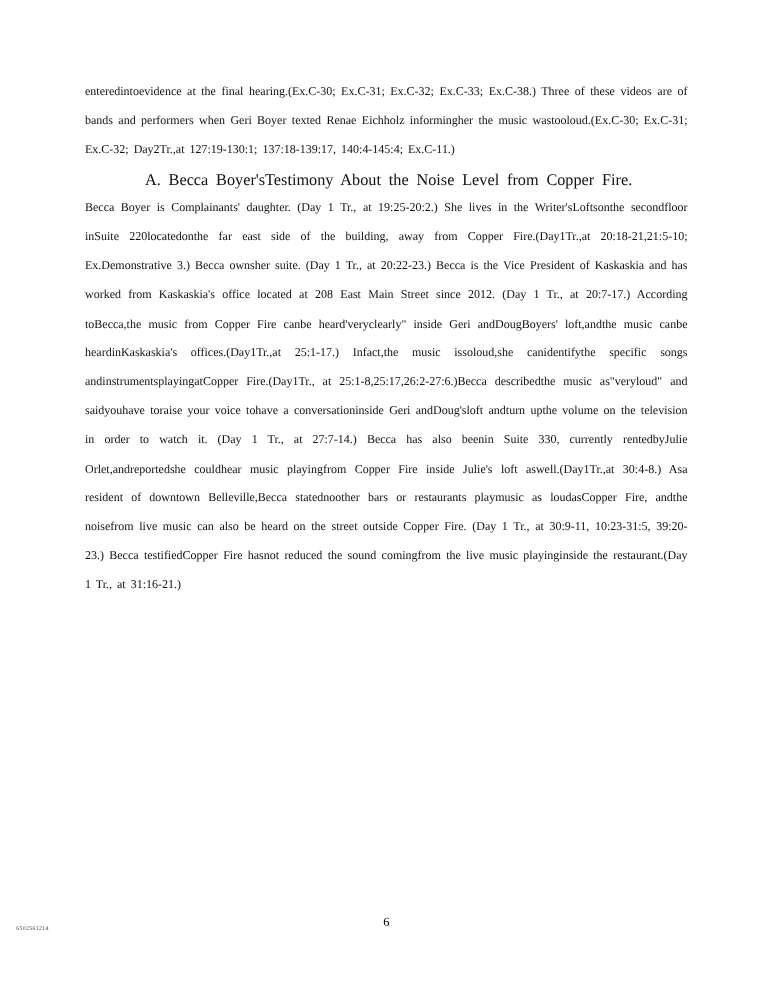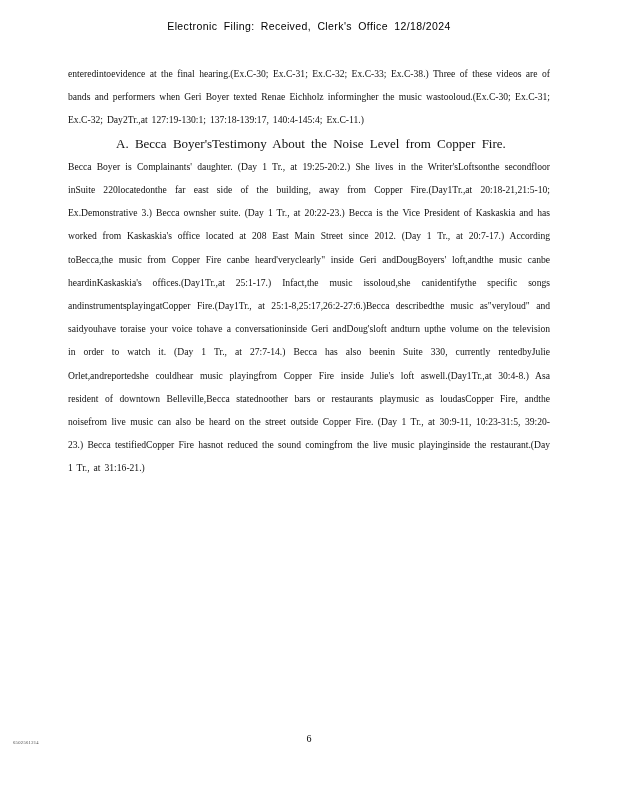--- a/index.html
+++ b/index.html
@@ -74,21 +74,20 @@
     letter-spacing: 0.3px;
     color: #444;
     font-family: "Liberation Serif", serif;
   }
 </style>
 </head>
 <body>
 
 <div class="page">
 
-  <div class="stamp">Electronic    Filing:  Received,   Clerk's   Office  12/18/2024</div>
 
   <div class="body-block">
     <p class="para">enteredintoevidence     at  the  final  hearing.(Ex.C-30;        Ex.C-31;   Ex.C-32;   Ex.C-33;   Ex.C-38.)  Three  of  these  videos  are  of  bands  and  performers   when  Geri  Boyer  texted  Renae   Eichholz  informingher    the  music  wastooloud.(Ex.C-30;          Ex.C-31;   Ex.C-32;   Day2Tr.,at     127:19-130:1;  137:18-139:17,     140:4-145:4;   Ex.C-11.)</p>
     <p class="heading">A.   Becca    Boyer'sTestimony            About    the    Noise    Level    from    Copper    Fire.</p>
     <p class="para"> Becca  Boyer  is Complainants'    daughter.   (Day  1 Tr.,  at 19:25-20:2.)   She  lives  in  the  Writer'sLoftsonthe        secondfloor    inSuite  220locatedonthe      far  east  side  of  the  building,   away  from   Copper   Fire.(Day1Tr.,at        20:18-21,21:5-10;    Ex.Demonstrative     3.)  Becca  ownsher  suite.  (Day  1 Tr.,  at 20:22-23.)   Becca   is  the  Vice  President   of  Kaskaskia   and  has  worked   from  Kaskaskia's   office  located  at 208  East  Main  Street  since  2012.  (Day  1 Tr., at 20:7-17.)   According  toBecca,the    music   from   Copper   Fire  canbe   heard'veryclearly"      inside  Geri  andDougBoyers'  loft,andthe    music   canbe   heardinKaskaskia's      offices.(Day1Tr.,at        25:1-17.)   Infact,the     music  issoloud,she    canidentifythe     specific   songs   andinstrumentsplayingatCopper          Fire.(Day1Tr.,  at 25:1-8,25:17,26:2-27:6.)Becca           describedthe    music   as"veryloud"     and  saidyouhave    toraise  your  voice  tohave  a conversationinside      Geri  andDoug'sloft    andturn   upthe  volume   on  the  television   in  order  to  watch   it. (Day  1 Tr.,  at 27:7-14.)   Becca   has  also  beenin   Suite  330,  currently  rentedbyJulie    Orlet,andreportedshe           couldhear   music  playingfrom    Copper   Fire  inside  Julie's  loft  aswell.(Day1Tr.,at        30:4-8.)   Asa  resident   of  downtown   Belleville,Becca      statednoother  bars  or  restaurants   playmusic   as  loudasCopper    Fire,  andthe  noisefrom    live  music  can also  be  heard  on  the  street  outside   Copper   Fire.  (Day  1 Tr.,  at 30:9-11,  10:23-31:5,   39:20-23.)   Becca  testifiedCopper    Fire  hasnot  reduced   the  sound  comingfrom    the  live  music  playinginside    the  restaurant.(Day      1 Tr.,  at 31:16-21.)</p>
   </div>
 
   <div class="pagenum">6</div>
 
   <div class="docid">6502561214</div>

